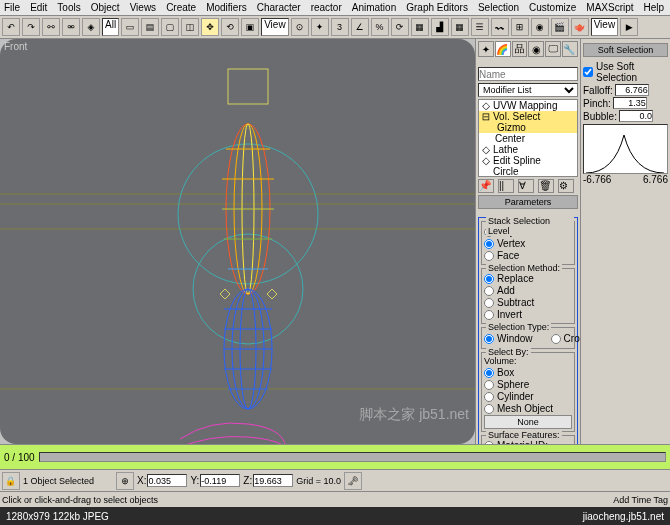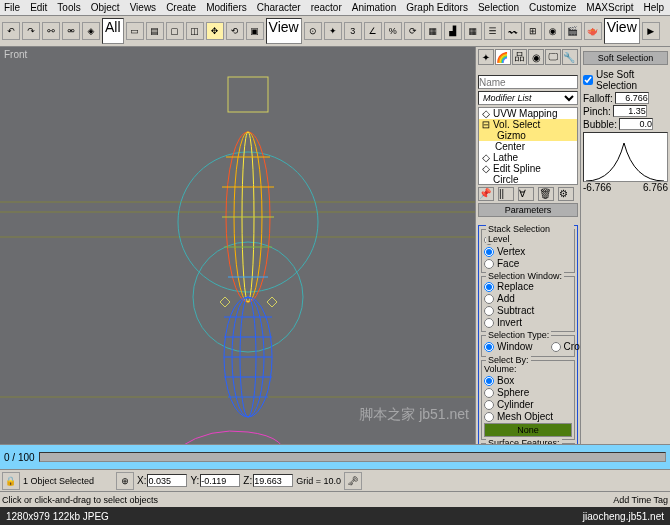--- a/index.html
+++ b/index.html
@@ -3,51 +3,51 @@
 <meta charset="utf-8">
 <style>
 * { box-sizing: border-box; margin: 0; padding: 0; font-family: "Tahoma", sans-serif; font-size: 10px; }
 body { background: #c0c0c0; width: 670px; height: 525px; overflow: hidden; }
 .app { display: flex; flex-direction: column; height: 100%; }
 .menubar { background: #e8e8e8; padding: 2px 4px; display: flex; gap: 10px; border-bottom: 1px solid #888; }
 .menubar span { cursor: default; }
 .toolbar { background: #d4d0c8; padding: 2px; display: flex; gap: 2px; border-bottom: 1px solid #888; align-items: center; }
 .tbtn { width: 18px; height: 18px; background: #d4d0c8; border: 1px solid #999; display: inline-flex; align-items: center; justify-content: center; font-size: 9px; }
 .tbtn.active { background: #fff2a8; }
-.tsel { height: 26px; font-size: 14px; background: #fff; border: 1px inset #888; padding: 0 2px; }
+.tsel { height: 18px; font-size: 10px; background: #fff; border: 1px inset #888; padding: 0 2px; }
 .main { flex: 1; display: flex; min-height: 0; }
-.viewport { flex: 1; background: #6b6c6f; position: relative; }
+.viewport { flex: 1; background: #6b6c6f; position: relative; border-radius: 16px; }
 .vplabel { position: absolute; top: 2px; left: 4px; color: #ccc; font-size: 10px; }
 .rightcol { width: 195px; background: #d4d0c8; display: flex; }
 .cmdpanel { width: 105px; border-left: 1px solid #888; padding: 2px; overflow: hidden; }
 .softpanel { width: 90px; border-left: 1px solid #888; padding: 2px; }
 .tabs { display: flex; gap: 1px; }
 .tab { width: 16px; height: 16px; border: 1px solid #888; background: #d4d0c8; display: flex; align-items: center; justify-content: center; }
 .tab.active { background: #fff; }
 .panelhdr { background: #b0b0b0; text-align: center; padding: 1px; border: 1px solid #888; margin-top: 2px; font-size: 9px; }
 .namefield { width: 100%; background: #fff; border: 1px inset #888; height: 14px; margin-top: 10px; }
-.selfield { width: 100%; background: #fff; border: 1px inset #888; height: 14px; margin-top: 2px; font-size: 9px; font-style: italic; }
+.selfield { width: 100%; background: #fff; border: 1px inset #888; height: 14px; margin-top: 2px; font-size: 9px; }
 .stack { border: 1px solid #888; background: #fff; margin-top: 2px; height: 78px; overflow: auto; }
 .stackrow { display: flex; align-items: center; padding: 0 2px; gap: 2px; font-size: 9px; }
 .stackrow.sel { background: #ffe97f; }
 .iconcell { width: 10px; text-align: center; }
 .stackbtns { display: flex; gap: 4px; margin-top: 2px; }
 .sbtn { width: 16px; height: 14px; border: 1px solid #888; background: #d4d0c8; }
 .rollout { border: 1px solid #1d4ed8; margin-top: 8px; background: #d4d0c8; }
 .group { border: 1px solid #888; margin: 3px 2px; padding: 3px 2px 2px; position: relative; }
 .grouplabel { position: absolute; top: -6px; left: 4px; background: #d4d0c8; padding: 0 2px; font-size: 9px; }
 .radio, .check { display: flex; align-items: center; gap: 3px; font-size: 9px; margin: 1px 0; }
 .radio input, .check input { width: 10px; height: 10px; }
 .selrow { display: flex; gap: 18px; font-size: 9px; align-items: center; margin: 1px 0; }
-.btn { border: 1px solid #888; background: #4d7c0f; padding: 1px 6px; font-size: 9px; text-align: center; }
+.btn { border: 1px solid #888; background: #e5e5e5; padding: 1px 6px; font-size: 9px; text-align: center; }
 .spin { display: flex; align-items: center; gap: 2px; margin: 1px 0; font-size: 9px; }
 .spin input { width: 34px; height: 12px; border: 1px inset #888; font-size: 9px; text-align: right; }
 .curve { background: #fff; border: 1px inset #888; height: 50px; margin-top: 2px; position: relative; }
 .curveaxis { display: flex; justify-content: space-between; font-size: 8px; }
-.timeline { background: #7dd3fc; border-top: 1px solid #888; height: 18px; display: flex; align-items: center; padding: 12px 4px; gap: 4px; }
+.timeline { background: #bef264; border-top: 1px solid #888; height: 18px; display: flex; align-items: center; padding: 12px 4px; gap: 4px; }
 .slider { flex: 1; height: 10px; background: #b0b0b0; border: 1px inset #888; position: relative; }
 .statusbar { background: #d4d0c8; border-top: 1px solid #888; display: flex; align-items: center; padding: 2px; gap: 3px; height: 22px; }
 .coord { display: flex; align-items: center; gap: 1px; }
 .coord input { width: 40px; height: 13px; border: 1px inset #888; font-size: 9px; background: #fff; }
 .footer { background: #2b2b2b; color: #fff; display: flex; align-items: center; justify-content: space-between; padding: 2px 6px; height: 18px; }
 .watermark { position: absolute; bottom: 20px; right: 6px; color: rgba(255,255,255,0.4); font-size: 14px; }
 </style>
 </head>
 <body>
 
@@ -198,21 +198,21 @@
             <label class="radio">
                 <input type="radio" checked="" style="">
                 <span>Vertex</span>
               </label>
             <label class="radio">
                 <input type="radio" style="">
                 <span>Face</span>
               </label>
           </div>
           <div class="group">
-            <span class="grouplabel">Selection Window:</span>
+            <span class="grouplabel">Selection Method:</span>
             <label class="radio">
                 <input type="radio" checked="" style="">
                 <span>Replace</span>
               </label>
             <label class="radio">
                 <input type="radio" style="">
                 <span>Add</span>
               </label>
             <label class="radio">
                 <input type="radio" style="">

